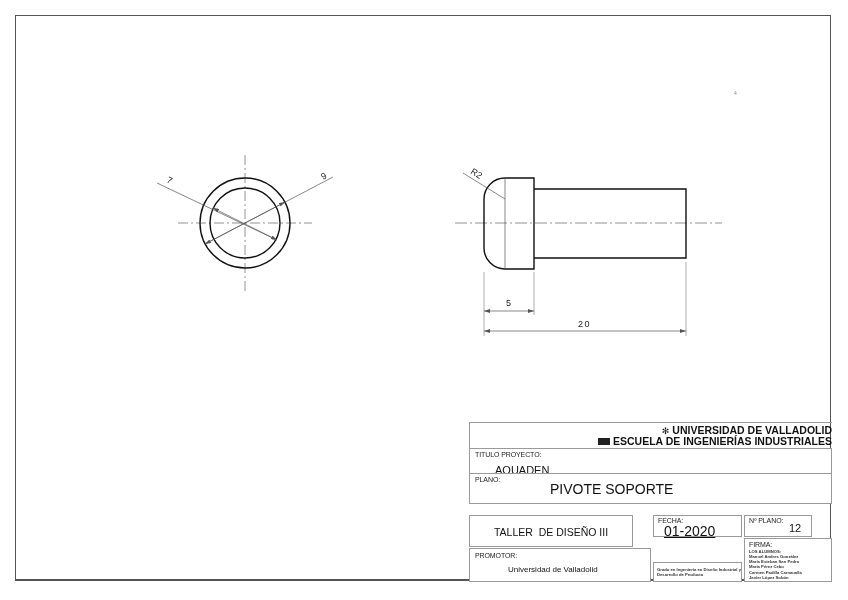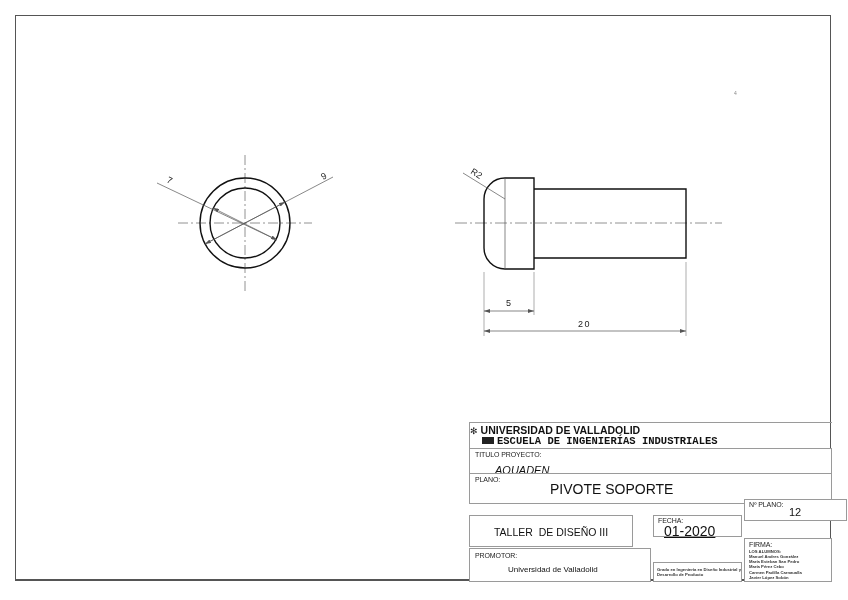--- a/index.html
+++ b/index.html
@@ -2,23 +2,23 @@
 <html><head>
   <meta charset="utf-8">
   <style>
     html, body { margin: 0; padding: 0; background: #ffffff; }
     body { width: 848px; height: 600px; position: relative; overflow: hidden; font-family: "Liberation Sans", sans-serif; color: #111; }
     .frame { position: absolute; left: 15px; top: 15px; width: 816px; height: 566px; border: 1.5px solid #555; border-bottom-width: 2px; border-right-width: 1.5px; box-sizing: border-box; }
     svg.drawing { position: absolute; left: 0; top: 0; }
     .tb { position: absolute; left: 469px; top: 422px; width: 363px; height: 160px; box-sizing: border-box; }
     .cell { position: absolute; border: 1px solid #9a9a9a; box-sizing: border-box; background: #fff; }
     .lbl { position: absolute; font-size: 7px; letter-spacing: -0.1px; color: #222; }
-    .uni { position: absolute; left: 0; top: 0; width: 363px; height: 26px; border-top: 1px solid #9a9a9a; border-left: 1px solid #9a9a9a; box-sizing: border-box; text-align: left; }
+    .uni { position: absolute; left: 0; top: 0; width: 363px; height: 26px; border-top: 1px solid #9a9a9a; border-left: 1px solid #9a9a9a; box-sizing: border-box; text-align: right; }
     .uni .l1 { font-size: 10.5px; font-weight: bold; position: absolute; left: 0; right: 0; top: 1px; }
-    .uni .l2 { font-size: 10.5px; font-weight: bold; position: absolute; left: 12px; right: 0; top: 12px; font-family: Liberation Mono, monospace; }
+    .uni .l2 { font-size: 10.5px; font-weight: bold; position: absolute; left: 12px; right: 0; top: 12px; }
     .logo-glyph { font-weight: normal; font-size: 9px; margin-right: 3px; }
     .logo-block { display: inline-block; width: 12px; height: 7px; background: #222; margin-right: 3px; vertical-align: 0px; }
     .big { position: absolute; font-weight: bold; }
     .small { font-size: 4.2px; line-height: 5.5px; font-weight: bold; position: absolute; color: #333; }
   </style>
 </head>
 <body>
 
 <div class="frame"></div>
 
@@ -73,21 +73,21 @@
 </svg>
 
 <div class="tb">
   <div class="uni">
     <div class="l1"><span class="logo-glyph">✻</span><span>UNIVERSIDAD DE VALLADOLID</span></div>
     <div class="l2"><span class="logo-block"></span><span>ESCUELA DE INGENIERÍAS INDUSTRIALES</span></div>
   </div>
 
   <div class="cell" style="left:0; top:26px; width:363px; height:35px;">
     <span class="lbl" style="left:5px; top:2px;">TITULO PROYECTO:</span>
-    <span class="big" style="left:25px; top:15px; font-size:11px; font-weight:normal;font-style:italic;">AQUADEN</span>
+    <span class="big" style="left:25px; top:15px; font-size:11px; font-weight:normal;">AQUADEN</span>
   </div>
 
   <div class="cell" style="left:0; top:51px; width:363px; height:31px;">
     <span class="lbl" style="left:5px; top:2px;">PLANO:</span>
     <span class="big" style="left:80px; top:7px; font-size:14px; font-weight:normal;">PIVOTE SOPORTE</span>
   </div>
 
   <div class="cell" style="left:0; top:93px; width:164px; height:32px;">
     <span class="big" style="left:0; right:0; top:10px; text-align:center; font-size:10.5px; font-weight:normal; white-space:pre;">TALLER  DE DISEÑO III</span>
   </div>
@@ -101,21 +101,21 @@
     <span class="lbl" style="left:4px; top:1px;">FECHA:</span>
     <span style="position:absolute; left:10px; top:7px; font-size:14px;text-decoration:underline;">01-2020</span>
   </div>
 
 
   <div class="cell" style="left:184px; top:140px; width:89px; height:20px;">
     <span class="small" style="left:3px; top:4px; font-weight:bold;">Grado en Ingeniería en Diseño Industrial y</span>
     <span class="small" style="left:3px; top:9px; font-weight:bold;">Desarrollo de Producto</span>
   </div>
 
-  <div class="cell" style="left:275px; top:77px; width:103px; height:22px;">
+  <div class="cell" style="left:275px; top:93px; width:68px; height:22px;">
     <span class="lbl" style="left:4px; top:1px;">Nº PLANO:</span>
     <span style="position:absolute; left:44px; top:6px; font-size:11px;">12</span>
   </div>
 
   <div class="cell" style="left:275px; top:116px; width:88px; height:44px;">
     <span class="lbl" style="left:4px; top:2px;">FIRMA:</span>
     <span class="small" style="left:4px; top:10px;">LOS ALUMNOS:</span>
     <span class="small" style="left:4px; top:15px;">Manuel Andres González</span>
     <span class="small" style="left:4px; top:20px;">María Esteban San Pedro</span>
     <span class="small" style="left:4px; top:25px;">María Pérez Cebo</span>

